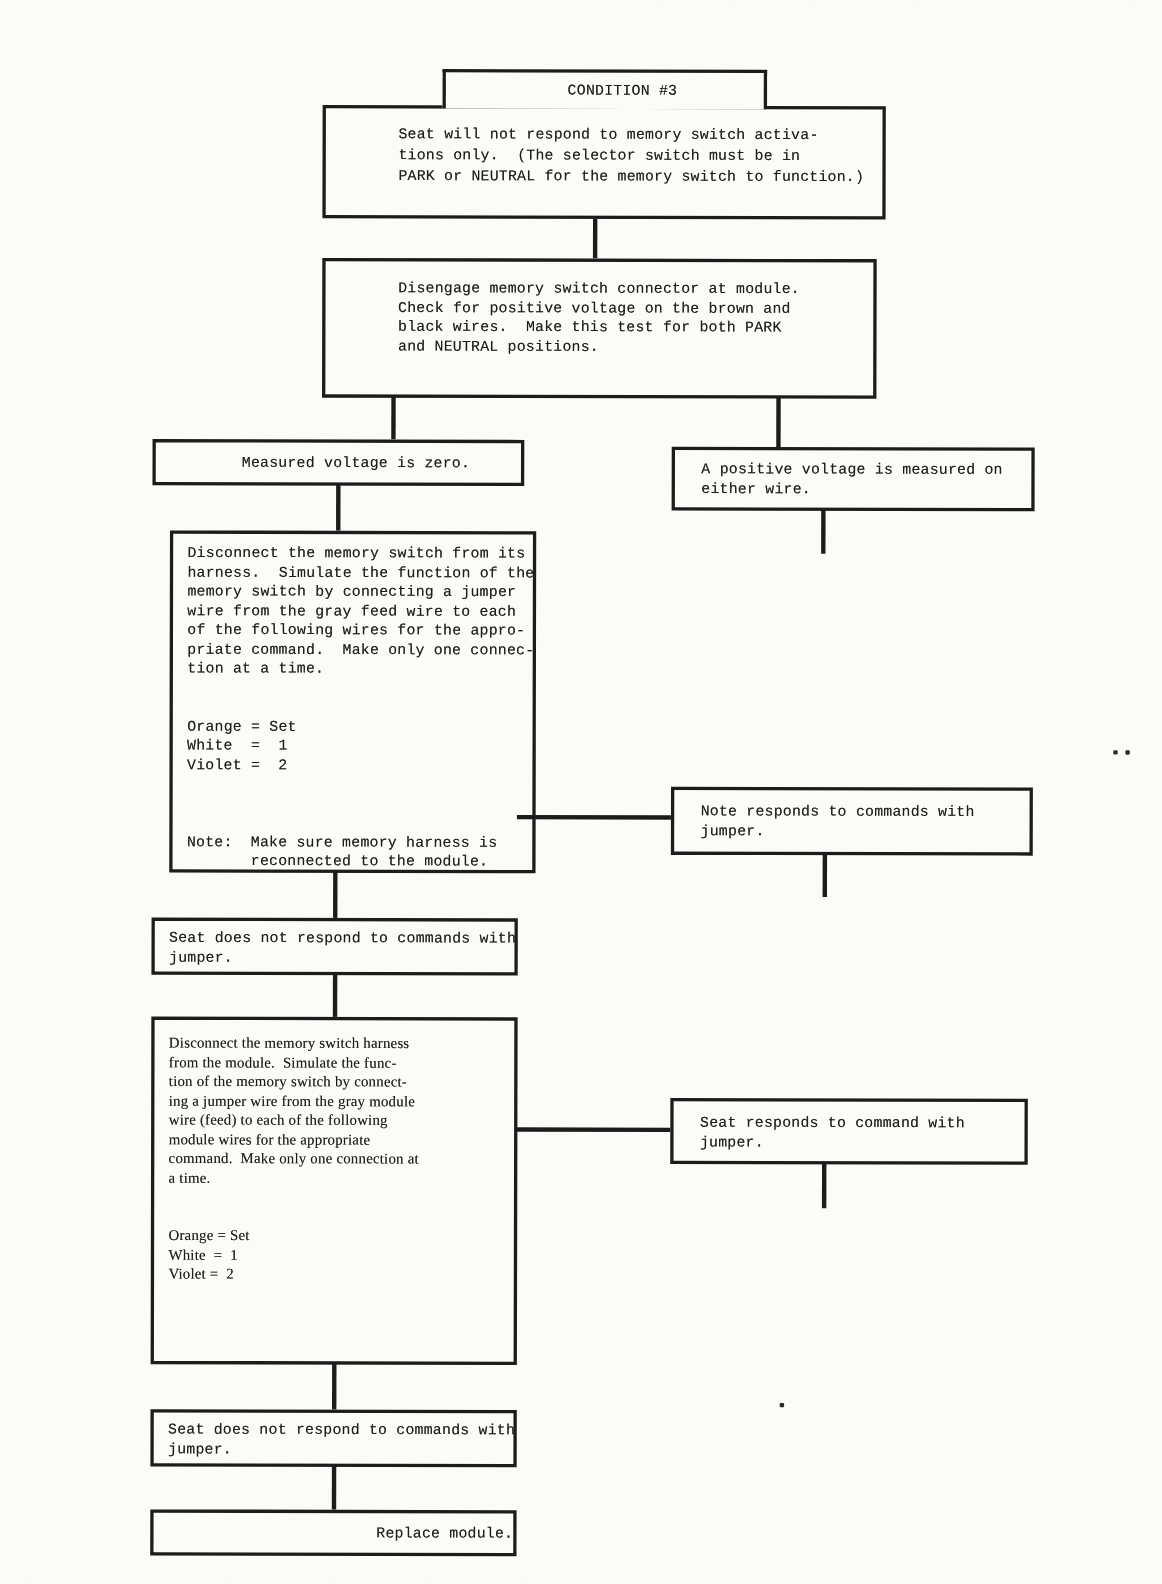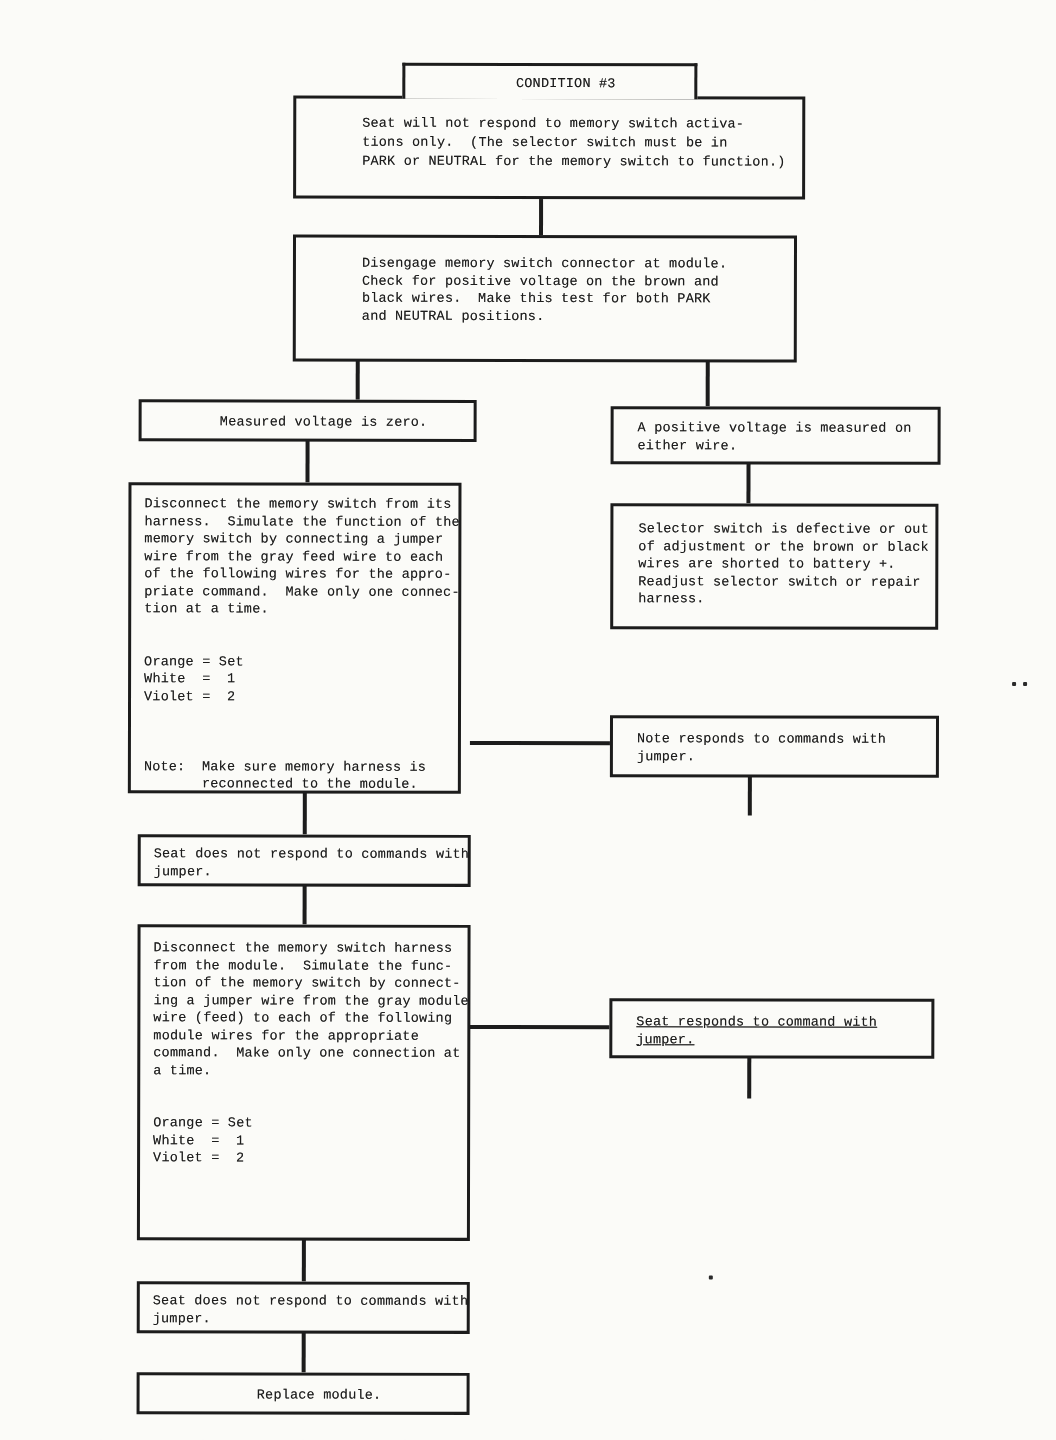--- a/index.html
+++ b/index.html
@@ -68,87 +68,82 @@
   <div class="conn" style="left:705px; top:361px; width:4px; height:45px;"></div>
 
   <div class="node" style="left:610px; top:406px; width:330px; height:58px; padding:10px 6px 0 24px;">A positive voltage is measured on
 either wire.</div>
 
   <div class="node center" style="left:138px; top:400px; width:338px; height:42px; padding-top:11px;">Measured voltage is zero.</div>
 
   <div class="conn" style="left:305px; top:441px; width:4px; height:42px;"></div>
   <div class="conn" style="left:746px; top:463px; width:4px; height:40px;"></div>
 
-  <div class="node" style="left:128px; top:483px; width:333px; height:311px; padding:10px 4px 0 13px;">Disconnect the memory switch from its
+  <div class="node" style="left:154px; top:483px; width:333px; height:311px; padding:10px 4px 0 13px;">Disconnect the memory switch from its
 harness.  Simulate the function of the
 memory switch by connecting a jumper
 wire from the gray feed wire to each
 of the following wires for the appro-
 priate command.  Make only one connec-
 tion at a time.
 
 
 Orange = Set
 White  =  1
 Violet =  2
 
 
 
 Note:  Make sure memory harness is
        reconnected to the module.</div>
 
-  <div class="node" style="left:610px; top:503px; width:328px; height:126px; padding:14px 6px 0 25px;">Selector switch is defective or out
-of adjustment or the brown or black
-wires are shorted to battery +.
-Readjust selector switch or repair
-harness.</div>
 
   <div class="conn" style="left:470px; top:741px; width:141px; height:4px;"></div>
 
   <div class="node" style="left:610px; top:715px; width:329px; height:62px; padding:12px 6px 0 24px;">Note responds to commands with
 jumper.</div>
 
   <div class="conn" style="left:748px; top:776px; width:4px; height:39px;"></div>
 
 
   <div class="conn" style="left:303px; top:793px; width:4px; height:42px;"></div>
 
   <div class="node" style="left:138px; top:835px; width:333px; height:52px; padding:8px 4px 0 13px;">Seat does not respond to commands with
 jumper.</div>
 
   <div class="conn" style="left:303px; top:886px; width:4px; height:39px;"></div>
 
-  <div class="node" style="left:138px; top:925px; width:333px; height:316px; padding:12px 4px 17px 13px;">Disconnect the memory switch harness
+  <div class="node" style="left:138px; top:925px; width:333px; height:316px; padding:12px 4px 17px 13px;font-family:Liberation Serif, serif;">Disconnect the memory switch harness
 from the module.  Simulate the func-
 tion of the memory switch by connect-
 ing a jumper wire from the gray module
 wire (feed) to each of the following
 module wires for the appropriate
 command.  Make only one connection at
 a time.
 
 
 Orange = Set
 White  =  1
 Violet =  2</div>
 
   <div class="conn" style="left:470px; top:1025px; width:141px; height:4px;"></div>
 
-  <div class="node" style="left:610px; top:998px; width:325px; height:60px; padding:12px 6px 0 24px;text-decoration:underline;">Seat responds to command with
+  <div class="node" style="left:610px; top:998px; width:325px; height:60px; padding:12px 6px 0 24px;">Seat responds to command with
 jumper.</div>
 
   <div class="conn" style="left:748px; top:1057px; width:4px; height:41px;"></div>
 
 
   <div class="conn" style="left:303px; top:1240px; width:4px; height:42px;"></div>
 
   <div class="node" style="left:138px; top:1282px; width:333px; height:52px; padding:8px 4px 0 13px;">Seat does not respond to commands with
 jumper.</div>
 
   <div class="conn" style="left:303px; top:1333px; width:4px; height:40px;"></div>
 
-  <div class="node center" style="left:138px; top:1373px; width:333px; height:42px; padding-top:11px;">Replace module.</div>
+  <div class="node center" style="left:138px; top:1373px; width:333px; height:42px; padding-top:11px;text-align:right;">Replace module.</div>
 
   <div class="speck" style="left:1012px; top:681px;"></div>
   <div class="speck" style="left:1023px; top:681px;"></div>
   <div class="speck" style="left:710px; top:1275px;"></div>
 
 </div>
 
 </body></html>

